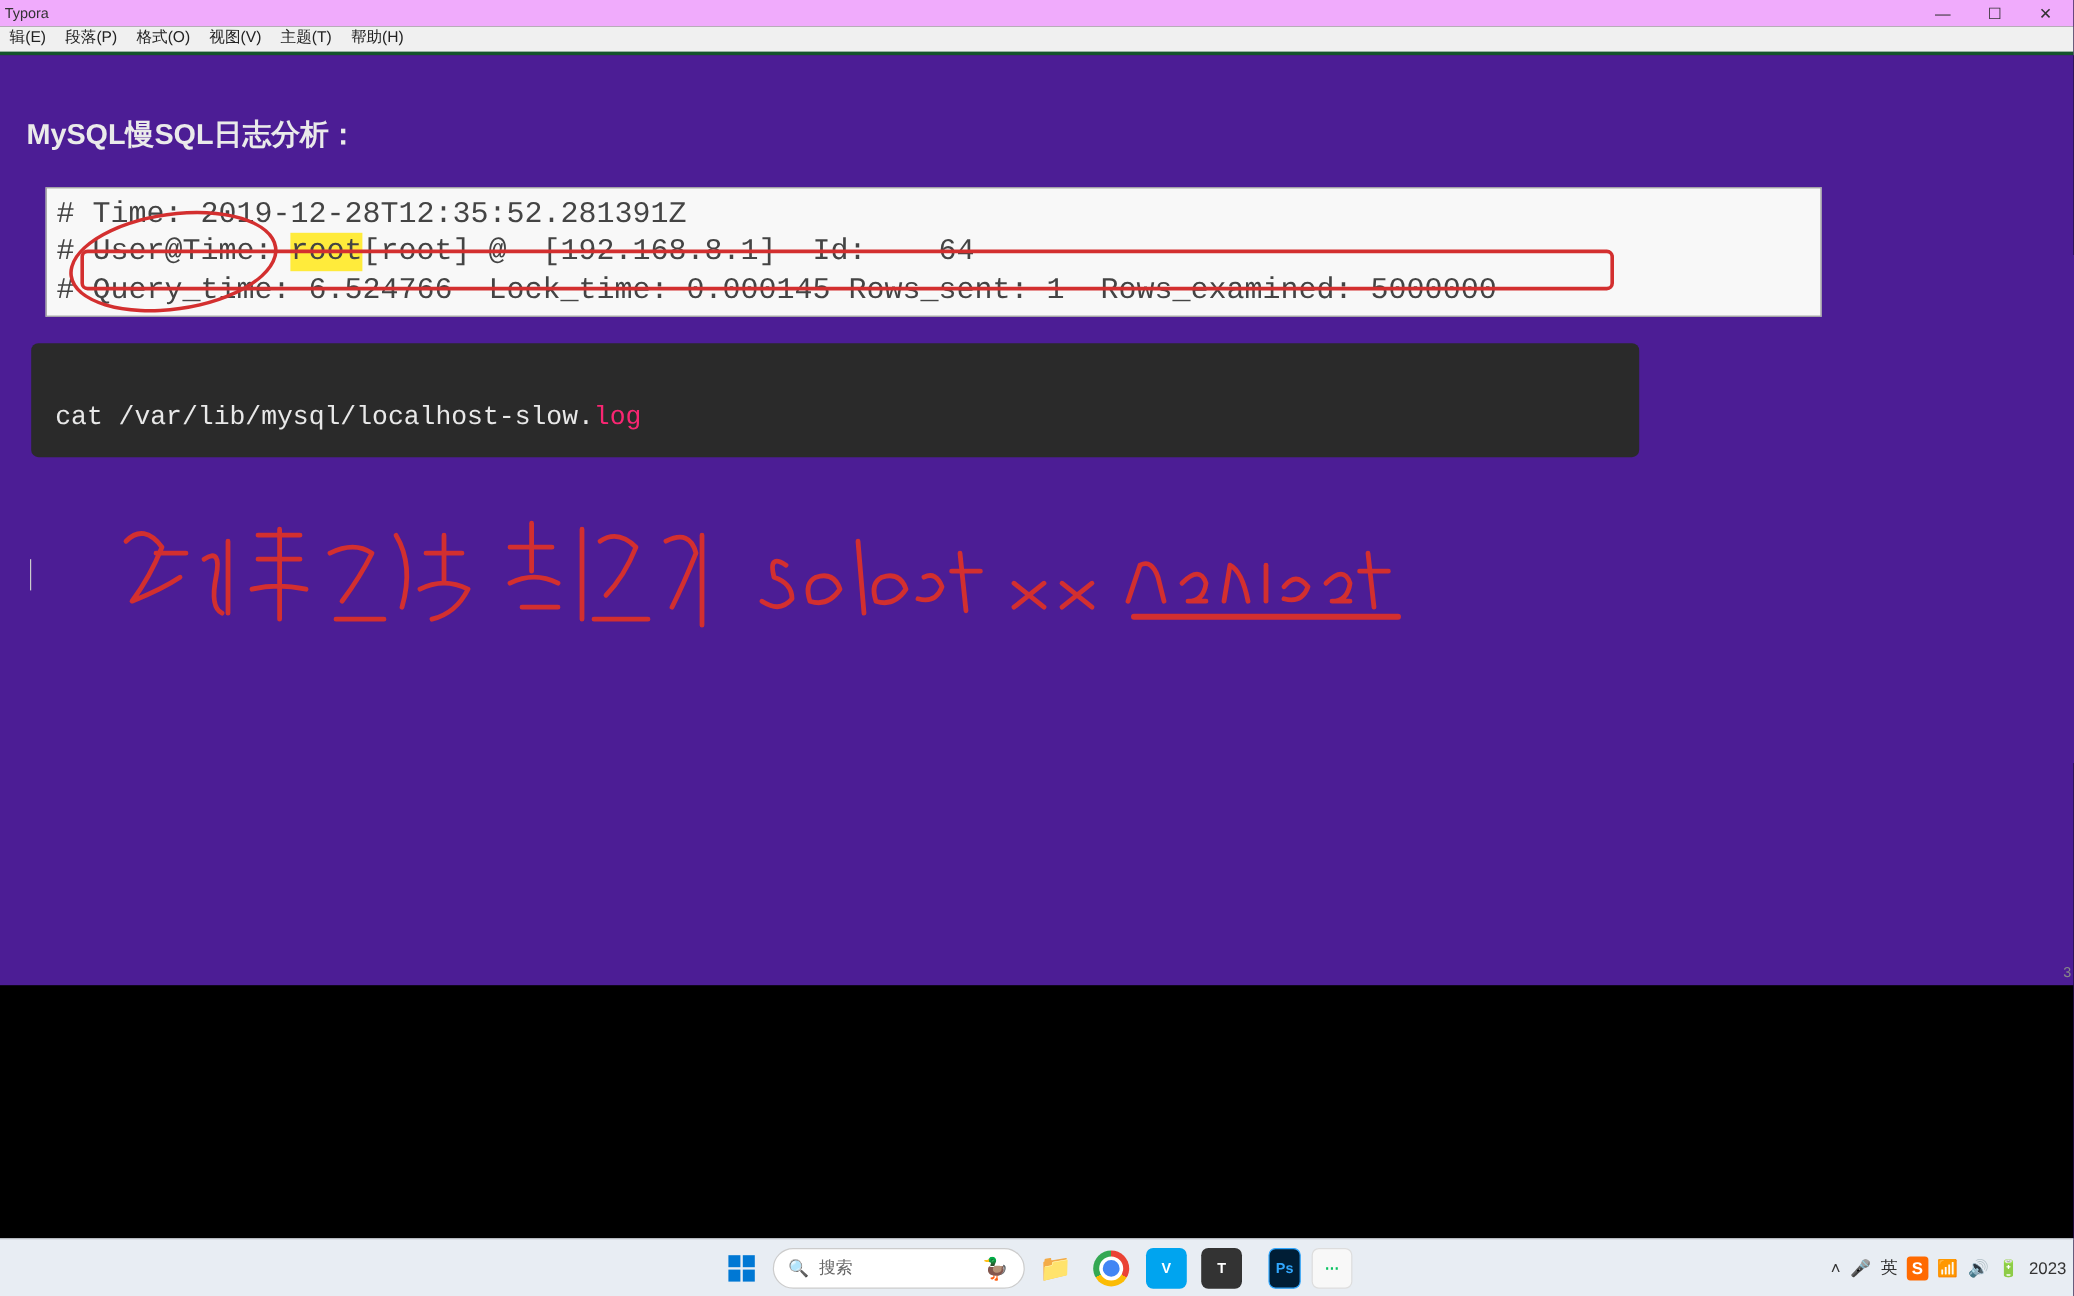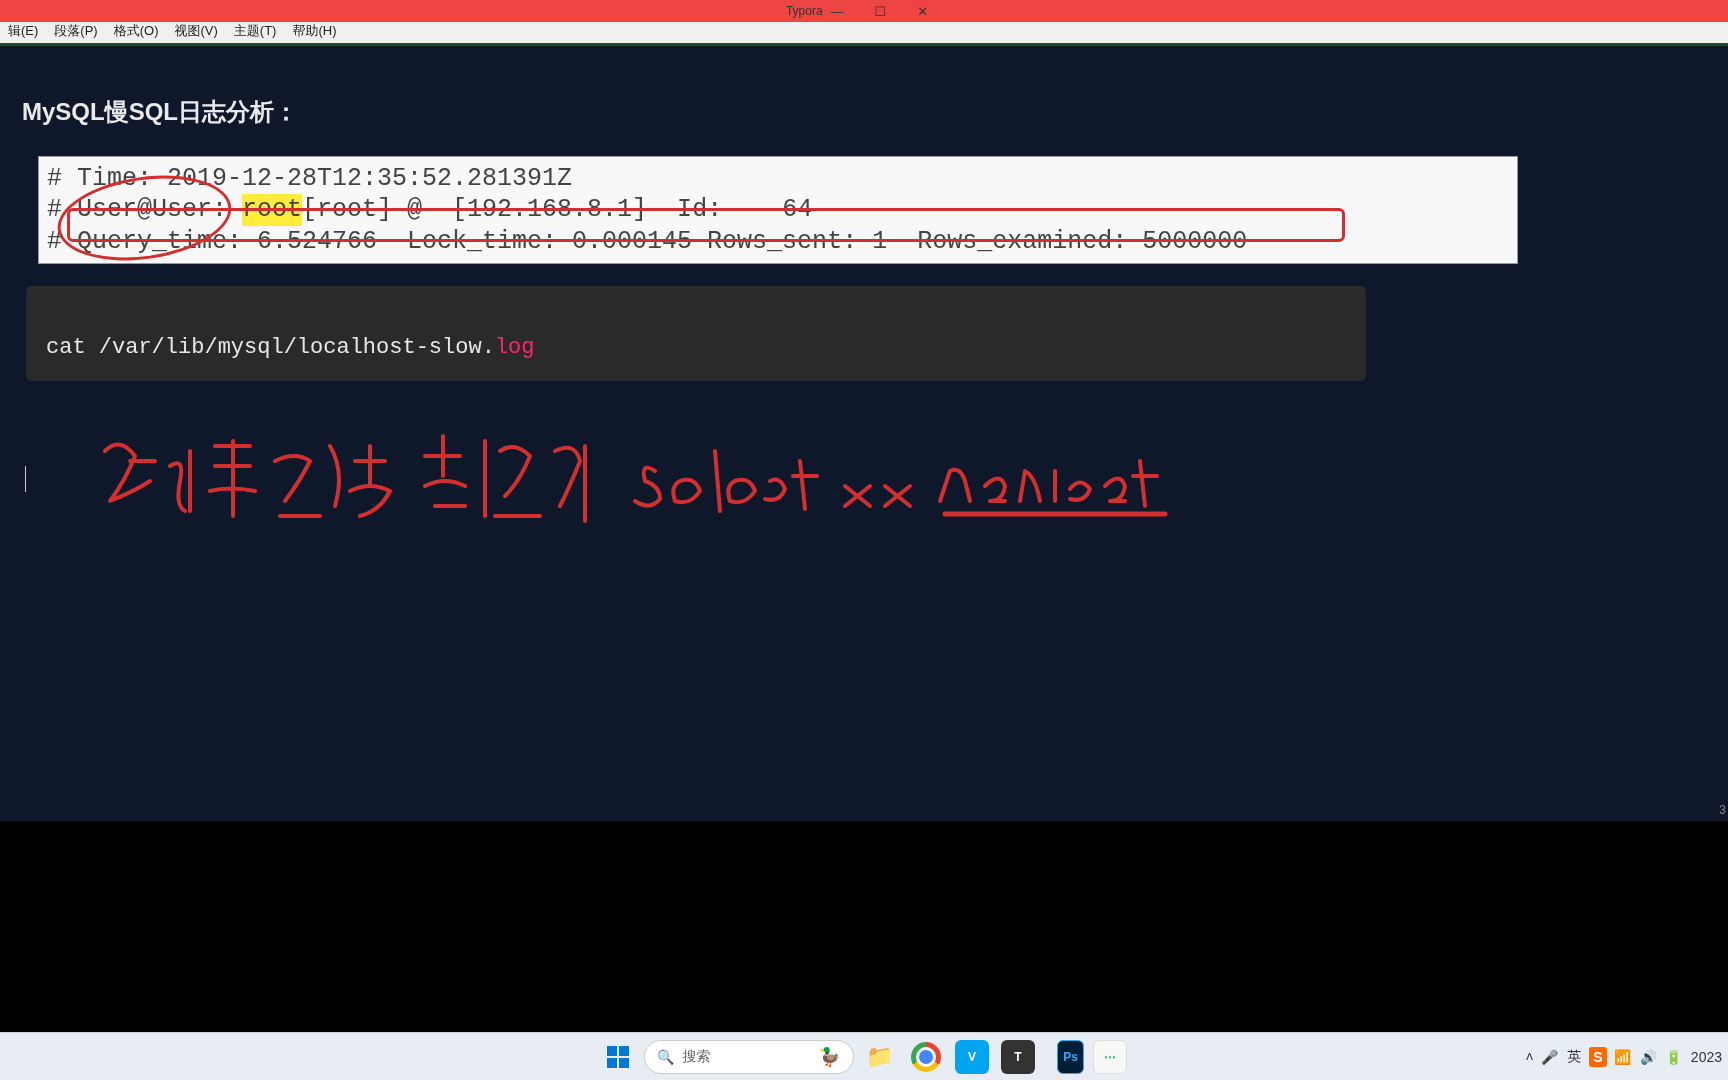--- a/index.html
+++ b/index.html
@@ -5,44 +5,44 @@
 * { margin: 0; padding: 0; box-sizing: border-box; }
 body {
   font-family: "Segoe UI", Arial, sans-serif;
   background: #000;
   width: 1728px;
   height: 1080px;
   overflow: hidden;
   position: relative;
 }
 .titlebar {
-  background: #ef4444;
+  background: #f0abfc;
   height: 22px;
   display: flex;
   align-items: center;
-  justify-content: center;
+  justify-content: space-between;
   padding: 0 2px;
   font-size: 12px;
   color: #333;
 }
 .titlebar-left { padding-left: 2px; }
 .titlebar-right { display: flex; gap: 15px; padding-right: 8px; }
 .win-btn { cursor: pointer; font-size: 13px; padding: 0 8px; }
 .menubar {
   background: #f0f0f0;
   height: 24px;
   display: flex;
   align-items: flex-start;
   font-size: 13px;
   color: #222;
   border-bottom: 3px solid #14532d;
 }
 .menu-item { padding: 0 8px; cursor: pointer; }
 .editor {
-  background: #0f172a;
+  background: #4c1d95;
   height: 775px;
   padding: 50px 22px 3px 22px;
   color: #ddd;
   position: relative;
 }
 .page-title {
   font-size: 24px;
   font-weight: 600;
   color: #eaeaea;
   margin-bottom: 28px;
@@ -195,21 +195,21 @@
   <span class="menu-item">视图(V)</span>
   <span class="menu-item">主题(T)</span>
   <span class="menu-item">帮助(H)</span>
 </div>
 
 <div class="editor">
   <div class="page-title">MySQL慢SQL日志分析：</div>
 
   <div class="log-box">
     <div class="log-line"># Time: 2019-12-28T12:35:52.281391Z</div>
-    <div class="log-line"><span># User@User: </span><span class="highlight-root">root</span><span>[root] @  [192.168.8.1]  Id:    64</span></div>
+    <div class="log-line"><span># User@Time: </span><span class="highlight-root">root</span><span>[root] @  [192.168.8.1]  Id:    64</span></div>
     <div class="log-line"># Query_time: 6.524766  Lock_time: 0.000145 Rows_sent: 1  Rows_examined: 5000000</div>
     <div class="red-box q"></div>
     <div class="red-ellipse" style="left: 18px; top: 20px; width: 175px; height: 82px; transform: rotate(-8deg);"></div>
   </div>
 
   <div class="code-block">
     <div style="height:28px;"></div>
     <div><span>cat /var/lib/mysql/localhost-slow.</span><span class="ext">log</span></div>
   </div>
 

